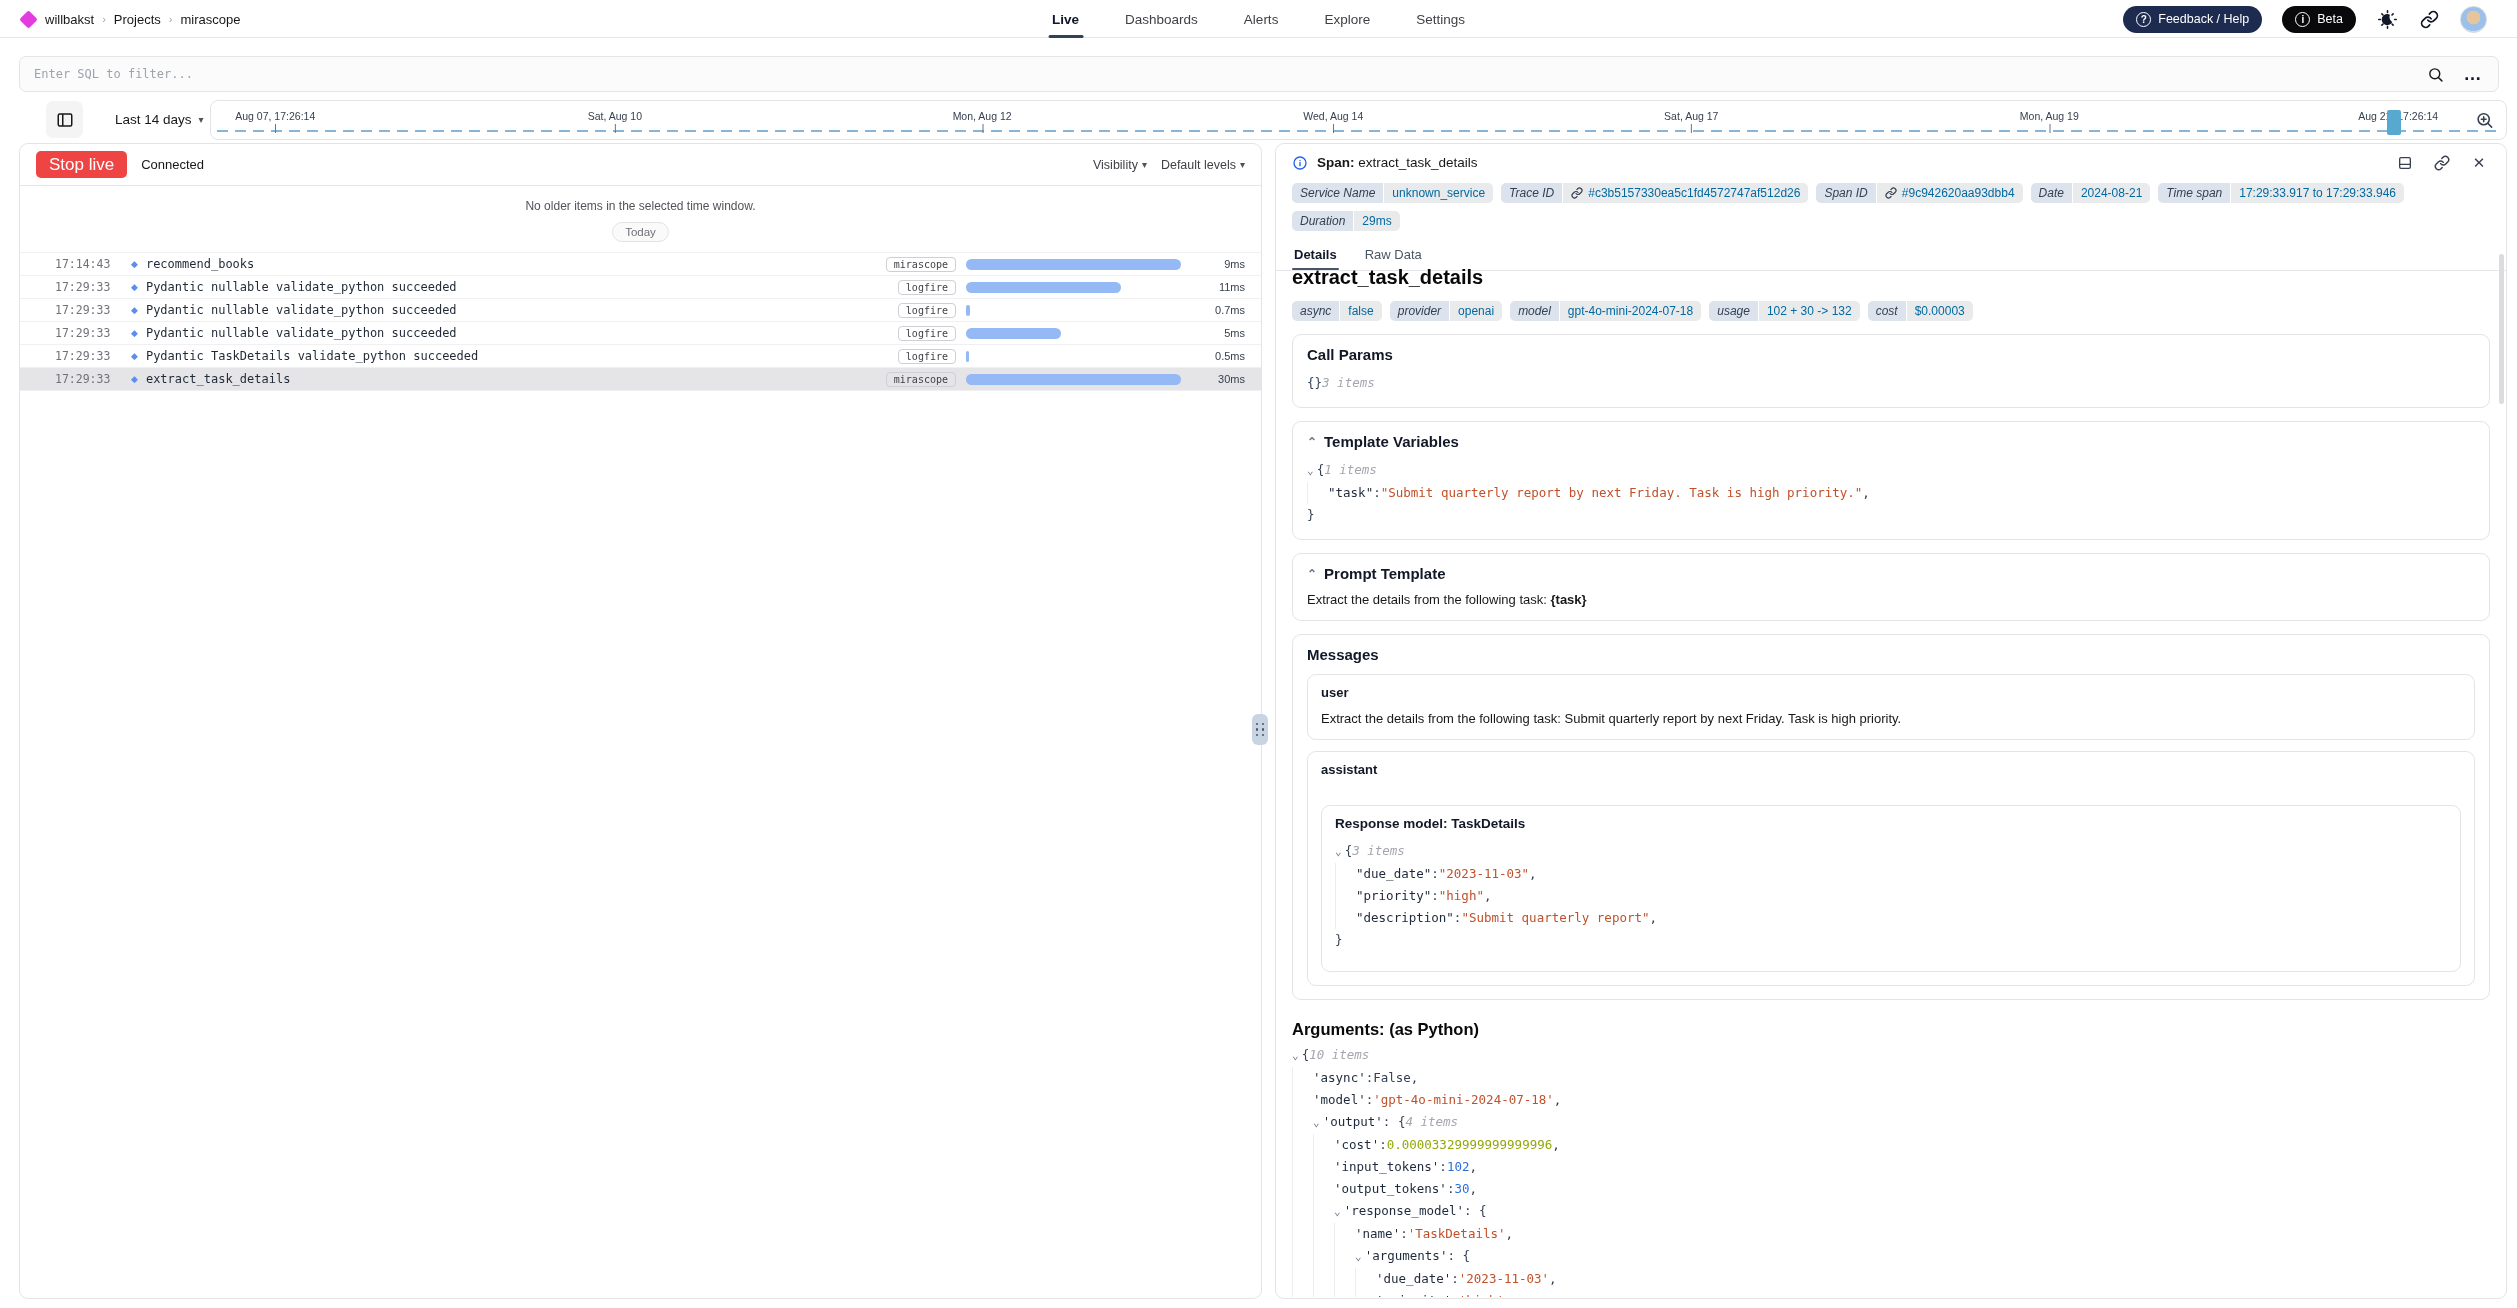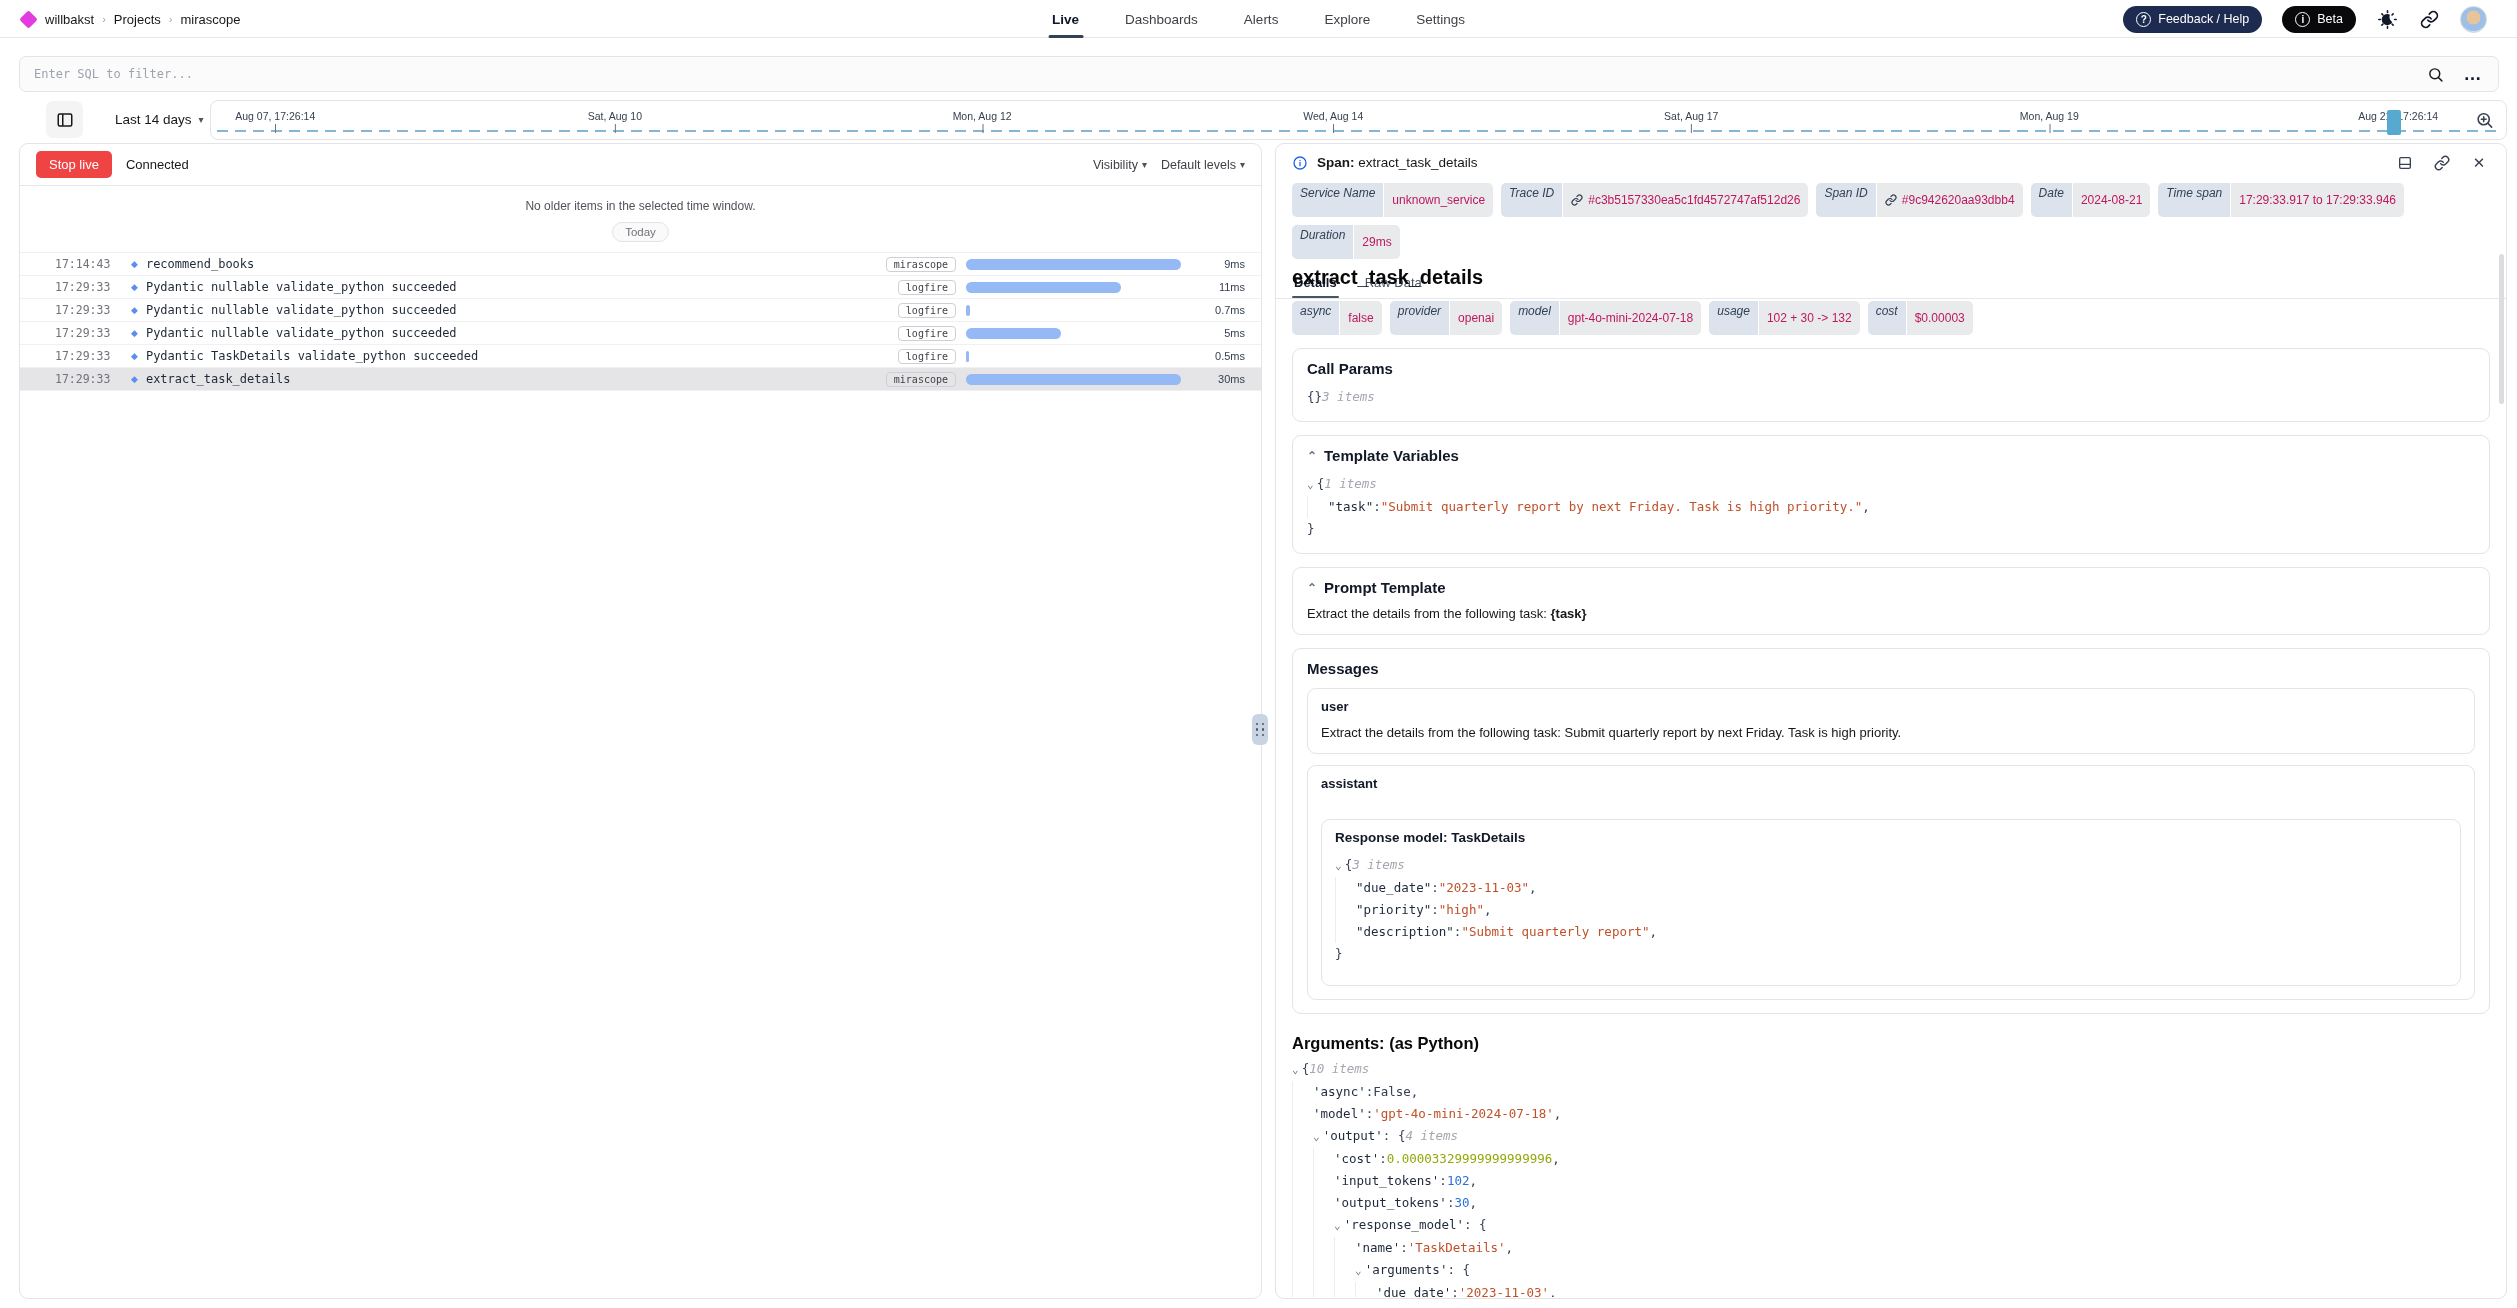--- a/index.html
+++ b/index.html
@@ -40,21 +40,21 @@
   .tl-zoom { position:absolute; right:12px; top:50%; transform:translateY(-50%); color:#374151; cursor:pointer; }
 
   
   .left-card { position:absolute; left:19px; top:143px; width:1243px; bottom:9px; border:1px solid #e4e4e7; border-radius:9px; background:#fff; overflow:hidden; }
   .right-card { position:absolute; left:1275px; right:10px; top:143px; bottom:9px; border:1px solid #e4e4e7; border-radius:9px; background:#fff; overflow:hidden; }
   .grip { position:absolute; left:1252px; top:714px; width:16px; height:31px; background:#c9d4e2; border-radius:6px; z-index:5; display:grid; grid-template-columns:3px 3px; gap:3px; align-content:center; justify-content:center; cursor:col-resize; }
   .grip i { width:2.5px; height:2.5px; background:#47556b; border-radius:50%; }
 
   
   .live-header { height:42px; display:flex; align-items:center; padding:0 16px; border-bottom:1px solid #e7e7ea; gap:14px; }
-  .stop-btn { background:#ee4444; color:#fff; font-size:13px; height:27px; padding:0 13px; border-radius:5px; display:flex; align-items:center; cursor:pointer; }
+  .stop-btn { background:#ee4444; color:#fff; font-size:17px; height:27px; padding:0 13px; border-radius:5px; display:flex; align-items:center; cursor:pointer; }
   .conn { font-size:13px; color:#18181b; }
   .lh-spacer { flex:1; }
   .dd { font-size:12.5px; color:#3f3f46; display:flex; align-items:center; gap:4px; cursor:pointer; }
   .empty-msg { text-align:center; font-size:12px; color:#52525b; margin-top:13px; }
   .today-pill { display:block; width:max-content; margin:9px auto 0; font-size:11.5px; color:#71717a; background:#fafafa; border:1px solid #e4e4e7; border-radius:999px; padding:3px 12px; cursor:pointer; }
   .rows { margin-top:10px; border-top:1px solid #f0f0f2; }
   .lrow { height:23px; display:flex; align-items:center; padding:0 16px 0 35px; border-bottom:1px solid #f0f0f2; cursor:pointer; }
   .lrow.selected { background:#e5e5e8; }
   .lrow .time { font-family:"DejaVu Sans Mono",monospace; font-size:11.5px; color:#71717a; width:76px; flex:none; }
   .lrow .dia { color:#5b8ef0; font-size:9px; margin-right:8px; flex:none; }
@@ -66,21 +66,21 @@
 
   
   .span-header { height:37px; display:flex; align-items:center; gap:9px; padding:0 16px; }
   .span-title { font-size:13.5px; }
   .span-title b { font-weight:700; }
   .sh-spacer { flex:1; }
   .sh-icons { display:flex; align-items:center; gap:15px; color:#374151; }
   .meta-row { display:flex; flex-wrap:wrap; gap:8px; padding:2px 16px 10px; }
   .badge { display:flex; font-size:12px; border-radius:5px; overflow:hidden; }
   .badge .bl { background:#dce3ec; color:#334155; font-style:italic; padding:3px 8px; }
-  .badge .bv { background:#e9eaec; color:#be185d; padding:10px 8px; margin-left:1px; display:flex; align-items:center; gap:5px; }
+  .badge .bv { background:#e9eaec; color:#0369a1; padding:3px 8px; margin-left:1px; display:flex; align-items:center; gap:5px; }
   .rtabs { display:flex; gap:24px; padding:0 16px; border-bottom:1px solid #e7e7ea; }
   .rtab { font-size:13px; color:#4b5563; padding:6px 2px 8px; position:relative; cursor:pointer; }
   .rtab.active { color:#0f172a; font-weight:700; }
   .rtab.active::after { content:""; position:absolute; left:0; right:0; bottom:0; height:2.5px; background:#475569; border-radius:2px; }
   .rcontent { position:absolute; top:104px; bottom:1px; left:0; right:0; overflow:hidden; padding:14px 16px 0; }
   .h1 { font-size:20px; font-weight:700; color:#09090b; margin:4px 0 12px; }
   .sec-card { border:1px solid #e4e4e7; border-radius:9px; padding:11px 14px 13px; margin-top:13px; }
   .sec-title { font-size:15px; font-weight:700; color:#111827; display:flex; align-items:center; gap:7px; }
   .collapse { color:#64748b; font-size:12px; cursor:pointer; }
   .codeblock { font-family:"DejaVu Sans Mono",monospace; font-size:12.5px; margin-top:9px; }

